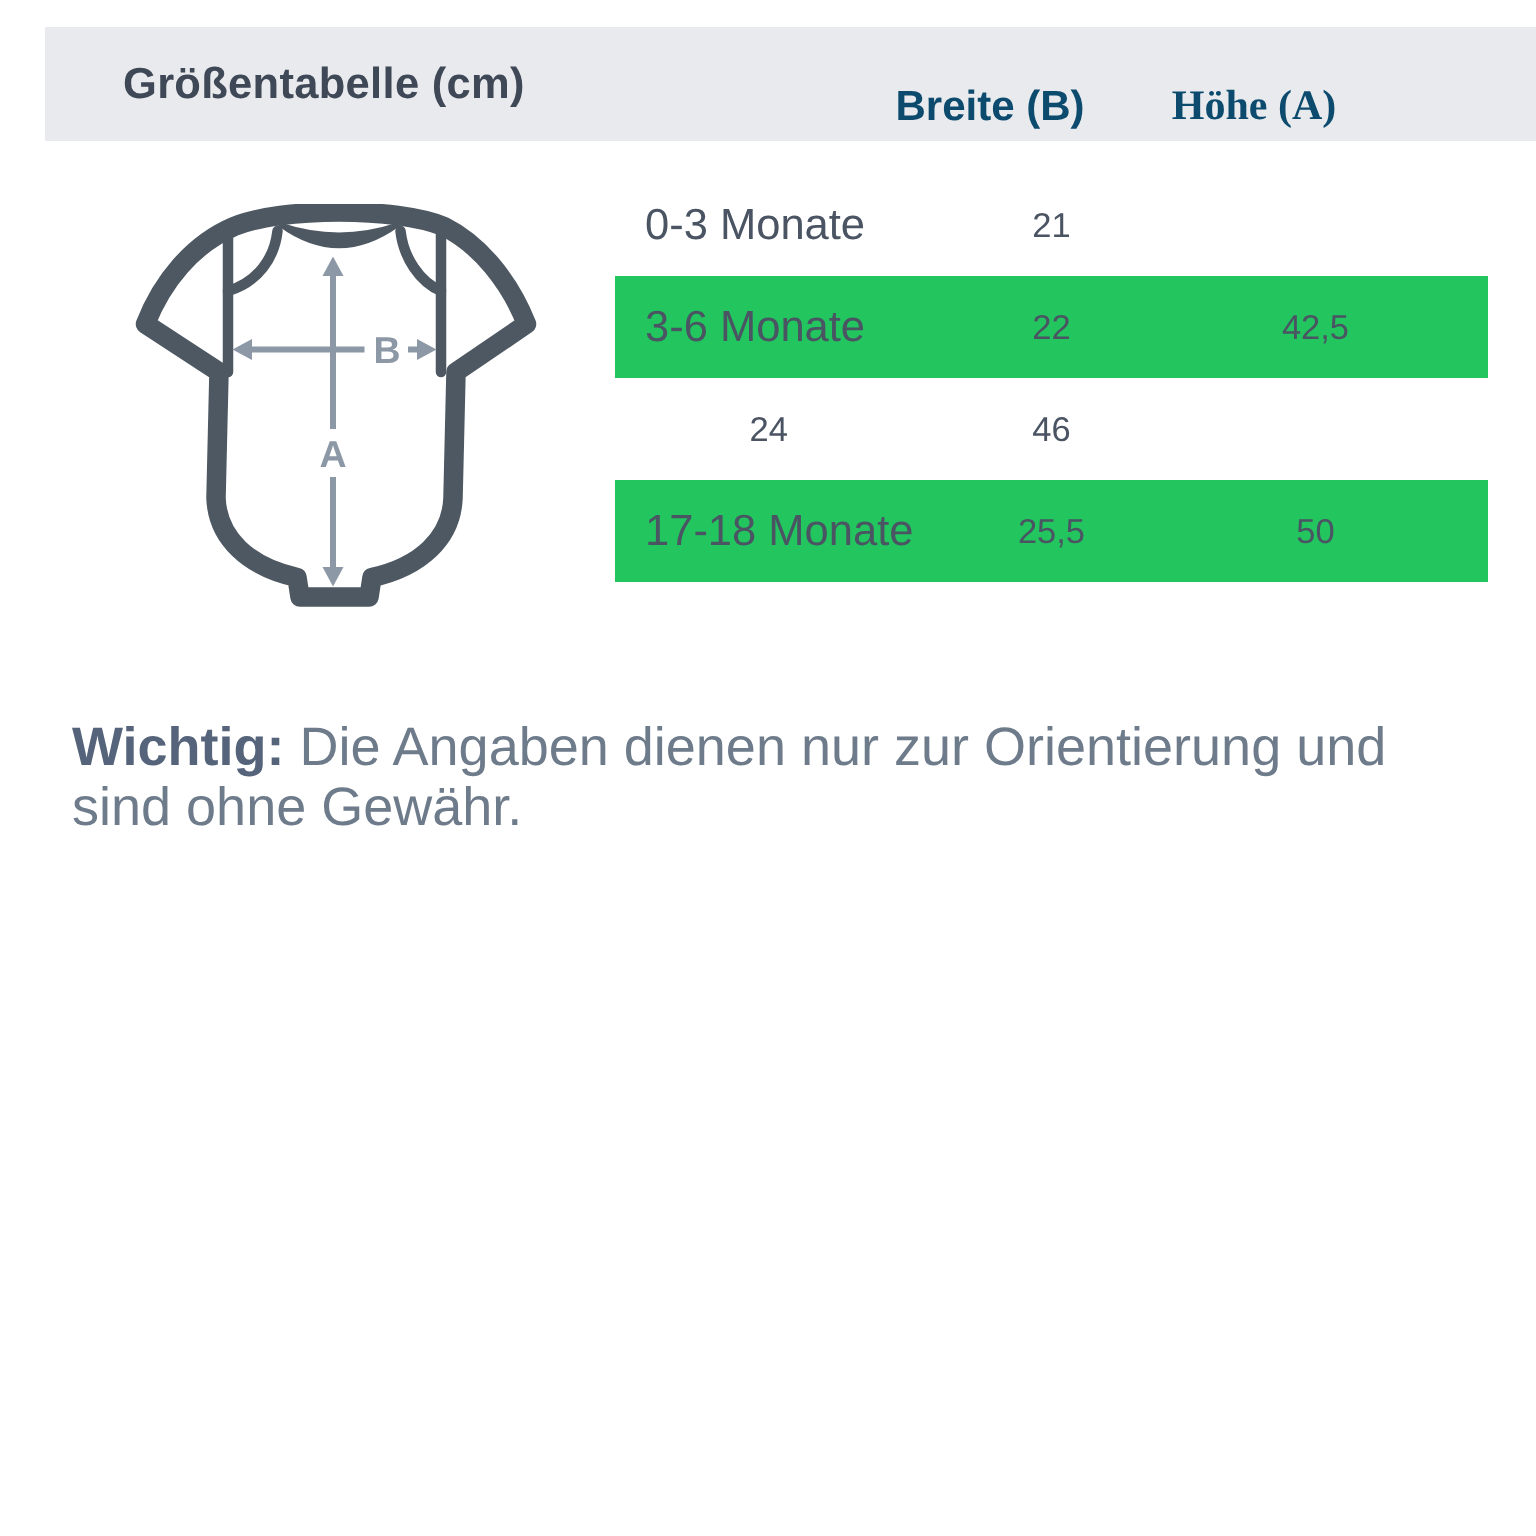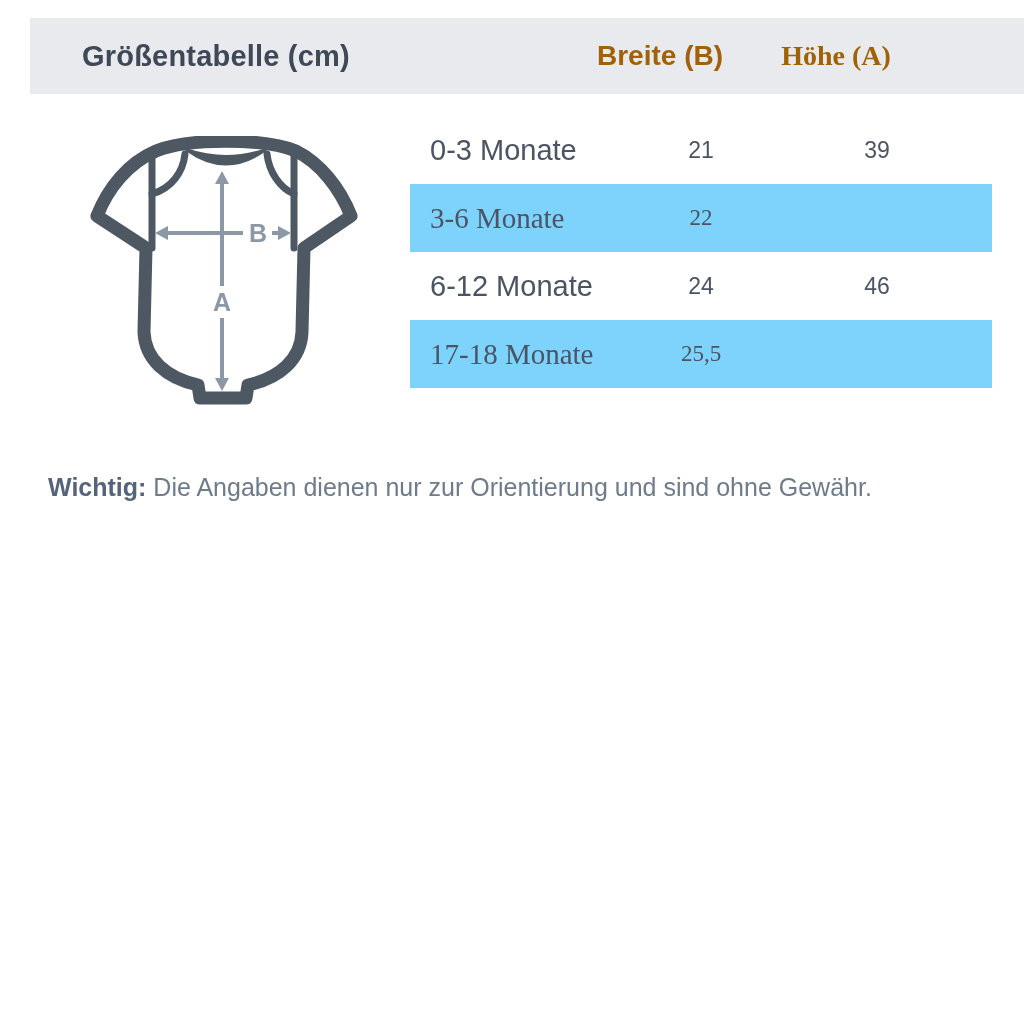--- a/index.html
+++ b/index.html
@@ -9,39 +9,39 @@
   }
   
   .header-bar{
     position:absolute;left:30px;top:18px;width:962px;height:76px;
     background:#e8eaed;display:flex;align-items:center;padding-left:34px;
   }
   .header-title{
     margin-left:18px;font-size:29px;font-weight:bold;color:#3f4856;letter-spacing:.2px;
   }
   .header-col{
-    position:absolute;top:0;height:76px;width:200px;display:flex;align-items:center;justify-content:center;
-    font-size:28px;font-weight:bold;color:#a16207;
+    position:absolute;top:15px;height:76px;width:200px;display:flex;align-items:center;justify-content:center;
+    font-size:28px;font-weight:bold;color:#0c4a6e;
   }
   .header-col.col-b{left:530px;}
   .header-col.col-a{left:706px;font-family:Liberation Serif, serif;}
   
   .size-table{position:absolute;left:410px;top:94px;width:582px;margin-top:22px;}
   .t-row{
     display:grid;grid-template-columns:205px 172px 180px;align-items:center;height:68px;
   }
-  .t-row.alt{background:#7dd3fc;font-family:Liberation Serif, serif;}
+  .t-row.alt{background:#22c55e;}
   .cell-size{padding-left:20px;font-size:29px;color:#4a5463;}
   .cell-val{text-align:center;font-size:23px;color:#4a5463;}
   
   .diagram{position:absolute;left:88px;top:136px;width:270px;height:272px;}
   
   .note{
     position:absolute;left:48px;top:442px;width:930px;
-    font-size:25px;line-height:40px;color:#6e7b8b;
+    font-size:36px;line-height:40px;color:#6e7b8b;
   }
   .note strong{color:#55647a;font-weight:bold;}
 </style>
 </head>
 <body>
 
 <div class="canvas">
 
   <div class="header-bar">
     <div class="header-title">Größentabelle (cm)</div>
@@ -85,34 +85,34 @@
       <line x1="134" y1="182" x2="134" y2="243" stroke-width="4"></line>
       <polygon points="134,255 127,242 141,242" stroke="none"></polygon>
       <text x="134" y="175" text-anchor="middle" stroke="none" fill="#8c98a6" font-family="Liberation Sans, sans-serif" font-size="25" font-weight="600">A</text>
     </g>
   </svg>
 
   <div class="size-table">
     <div class="t-row">
       <div class="cell-size">0-3 Monate</div>
       <div class="cell-val">21</div>
-      <div class="cell-val">39</div>
     </div>
     <div class="t-row alt">
       <div class="cell-size">3-6 Monate</div>
       <div class="cell-val">22</div>
+      <div class="cell-val">42,5</div>
     </div>
     <div class="t-row">
-      <div class="cell-size">6-12 Monate</div>
       <div class="cell-val">24</div>
       <div class="cell-val">46</div>
     </div>
     <div class="t-row alt">
       <div class="cell-size">17-18 Monate</div>
       <div class="cell-val">25,5</div>
+      <div class="cell-val">50</div>
     </div>
   </div>
 
   <p class="note">
     <strong>Wichtig:</strong>
     <span>Die Angaben dienen nur zur Orientierung und sind ohne Gewähr.</span><br>
   </p>
 
 </div>
 

